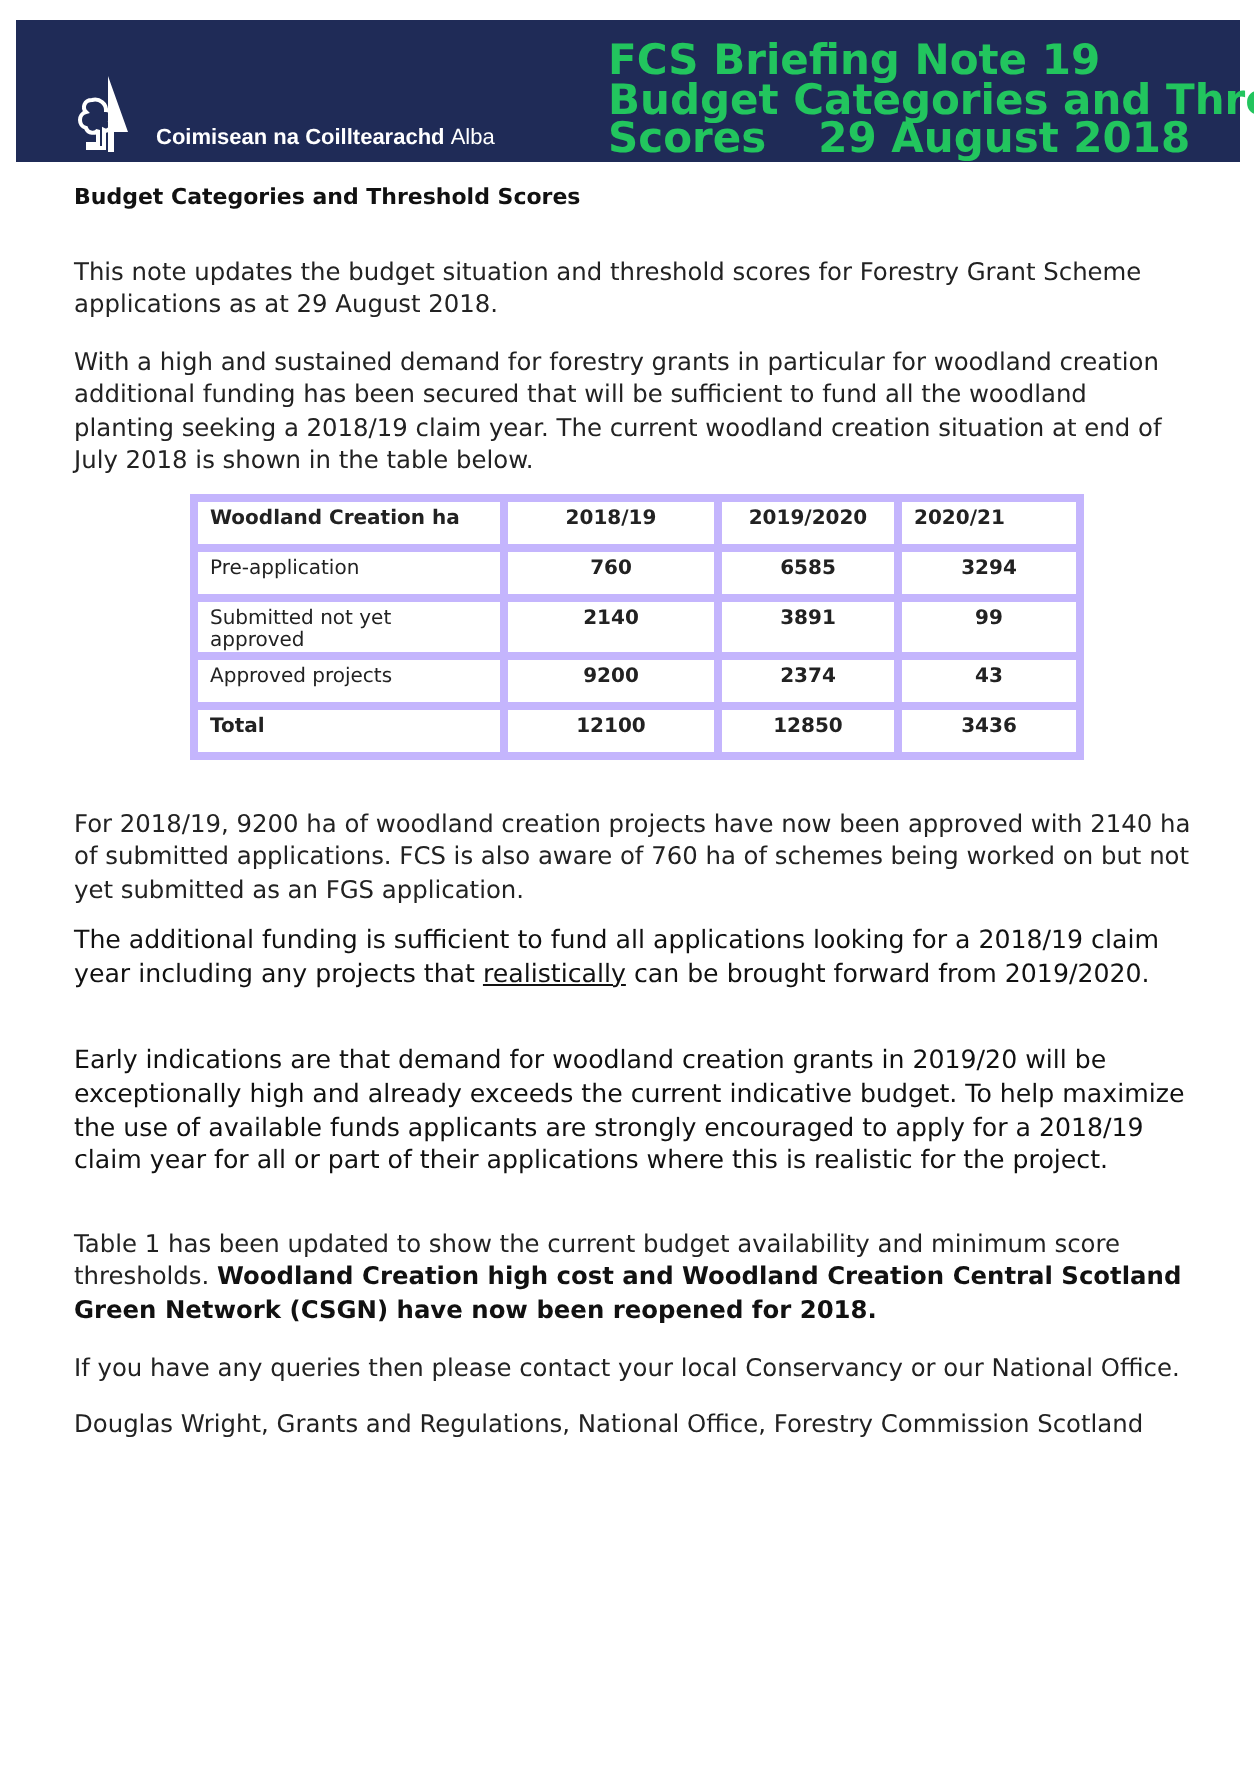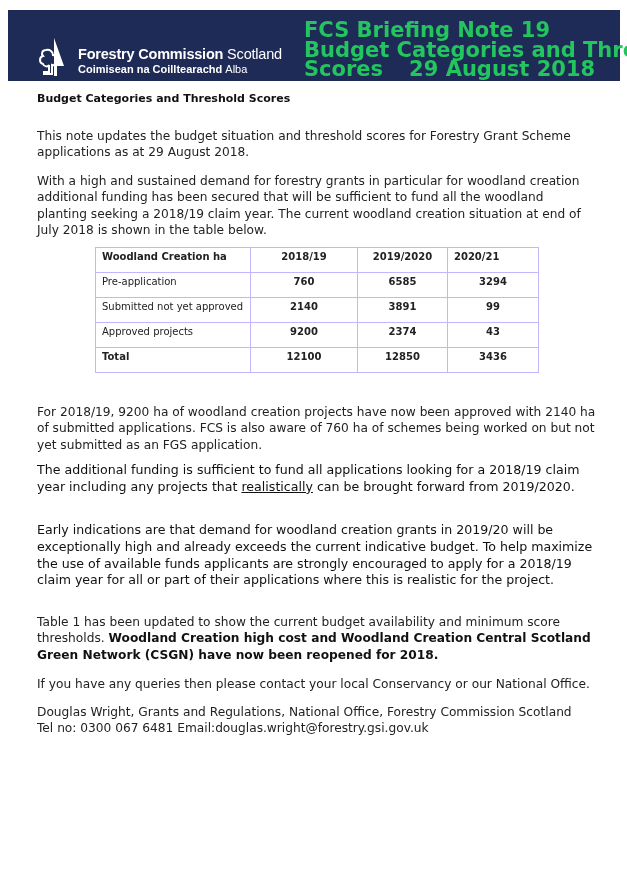--- a/index.html
+++ b/index.html
@@ -11,36 +11,35 @@
   .org-name .light { font-weight:normal; }
   .org-gaelic { position:absolute; left:70px; top:53px; color:#fff; font-family:"Liberation Sans", sans-serif; font-size:11px; font-weight:bold; white-space:nowrap; }
   .org-gaelic .light { font-weight:normal; }
   .note-title { position:absolute; left:296px; top:11px; color:#22c55e; font-family:"DejaVu Sans", sans-serif; font-weight:bold; font-size:21px; line-height:19.5px; white-space:nowrap; }
   .note-title .date { margin-left:26px; }
   h1 { position:absolute; left:37px; top:92px; margin:0; font-size:11px; font-weight:bold; color:#111; white-space:nowrap; }
   .p { position:absolute; left:37px; width:560px; margin:0; font-size:12.2px; line-height:16.3px; color:#222; }
   .p.bold { font-weight:normal; font-size:12.6px; line-height:16.8px; color:#111; }
   .u { text-decoration:underline; }
   table { position:absolute; left:95px; top:247px; border-collapse:collapse; font-size:10px; color:#222; }
-  td, th { border:1px solid #c4b5fd; height:25px; vertical-align:top; padding:3px 6px 0 6px; box-sizing:border-box; }
+  td, th { border:4px solid #c4b5fd; height:25px; vertical-align:top; padding:3px 6px 0 6px; box-sizing:border-box; }
   th { font-weight:bold; text-align:center; }
   th.first, td.first { text-align:left; width:155px; }
   td.num { text-align:center;font-weight:bold; }
   tr.total td { font-weight:bold; }
   .c1 { width:107px; } .c2 { width:90px; } .c3 { width:91px; }
 </style>
 </head>
 <body>
 
 <div class="banner">
   <svg class="logo" viewBox="0 0 26 40">
     <path d="M16 2 L26 30 L19 30 L19 40 L16 40 L16 30 Z" fill="#fff"></path>
     <path d="M8 14 C4 14 3 18 5 20 C1 21 1 27 5 28 C6 31 10 31 11 29 L11 36 L6 36 L6 38 L14 38 L14 29 C16 30 18 28 17 25 C19 23 18 19 15 19 C15 16 12 13 8 14 Z" fill="none" stroke="#fff" stroke-width="2"></path>
   </svg>
-  <div class="org-name"><span>Forestry Commission</span> <span class="light">Scotland</span></div>
   <div class="org-gaelic"><span>Coimisean na Coilltearachd</span> <span class="light">Alba</span></div>
   <div class="note-title">
     <div>FCS Briefing Note 19</div>
     <div>Budget Categories and Threshold</div>
     <div><span>Scores</span><span class="date">29 August 2018</span></div>
   </div>
 </div>
 
 <h1>Budget Categories and Threshold Scores</h1>
 
@@ -87,14 +86,13 @@
 <p class="p bold" style="top:462px"><span>The additional funding is sufficient to fund all applications looking for a 2018/19 claim year including any projects that </span><span class="u">realistically</span><span> can be brought forward from 2019/2020.</span></p>
 
 <p class="p bold" style="top:522px">Early indications are that demand for woodland creation grants in 2019/20 will be exceptionally high and already exceeds the current indicative budget. To help maximize the use of available funds applicants are strongly encouraged to apply for a 2018/19 claim year for all or part of their applications where this is realistic for the project.</p>
 
 <p class="p" style="top:614px"><span>Table 1 has been updated to show the current budget availability and minimum score thresholds.  </span><b style="color:#111">Woodland Creation high cost and Woodland Creation Central Scotland Green Network (CSGN) have now been reopened for 2018.</b></p>
 
 <p class="p" style="top:676px">If you have any queries then please contact your local Conservancy or our National Office.</p>
 
 <p class="p" style="top:704px">
   <span>Douglas Wright, Grants and Regulations, National Office, Forestry Commission Scotland</span><br>
-  <span>Tel no: 0300 067 6481 Email:douglas.wright@forestry.gsi.gov.uk</span>
 </p>
 
 </body></html>

